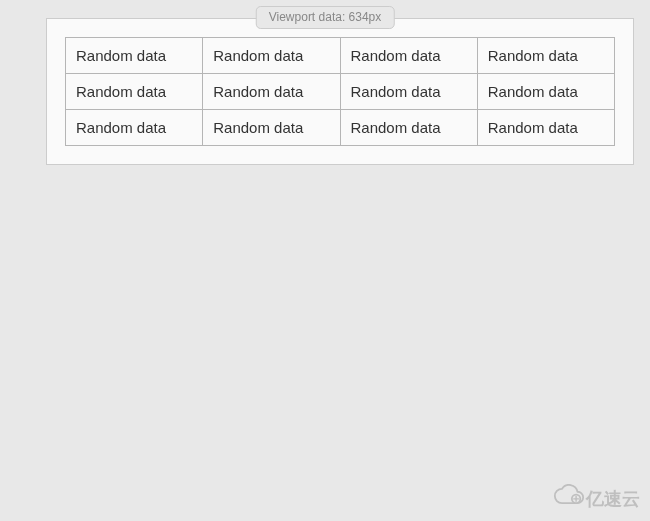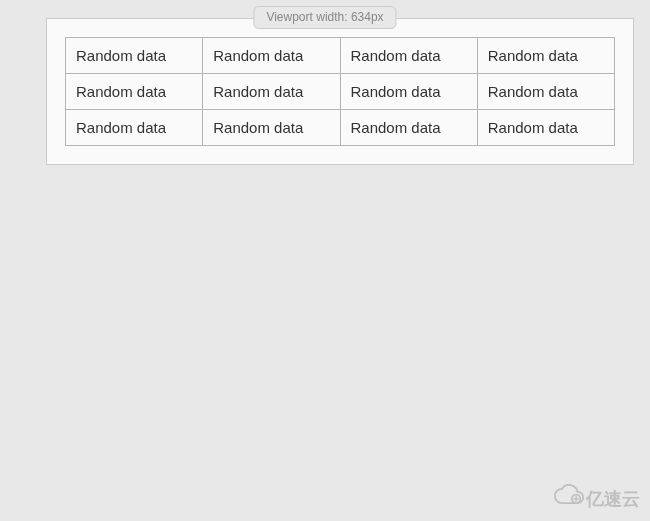--- a/index.html
+++ b/index.html
@@ -65,21 +65,21 @@
       font-weight: 600;
     }
     .watermark svg {
       width: 34px;
       height: 24px;
     }
   </style>
 </head>
 <body>
 
-<div class="viewport-badge">Viewport width: 634px</div>
+<div class="viewport-badge">Viewport data: 634px</div>
 
 <div class="panel">
   <table class="data-table">
     <tbody>
       <tr>
         <td>Random data</td>
         <td>Random data</td>
         <td>Random data</td>
         <td>Random data</td>
       </tr>

